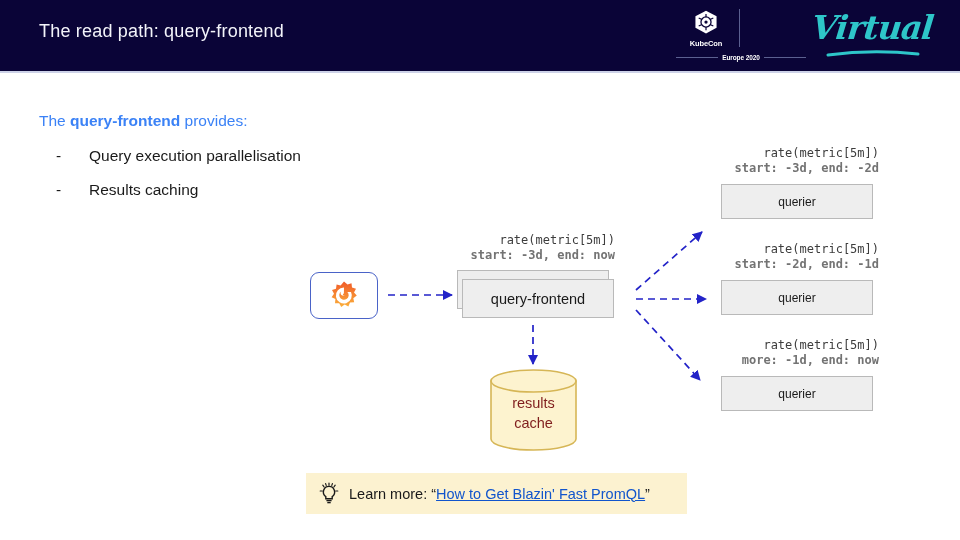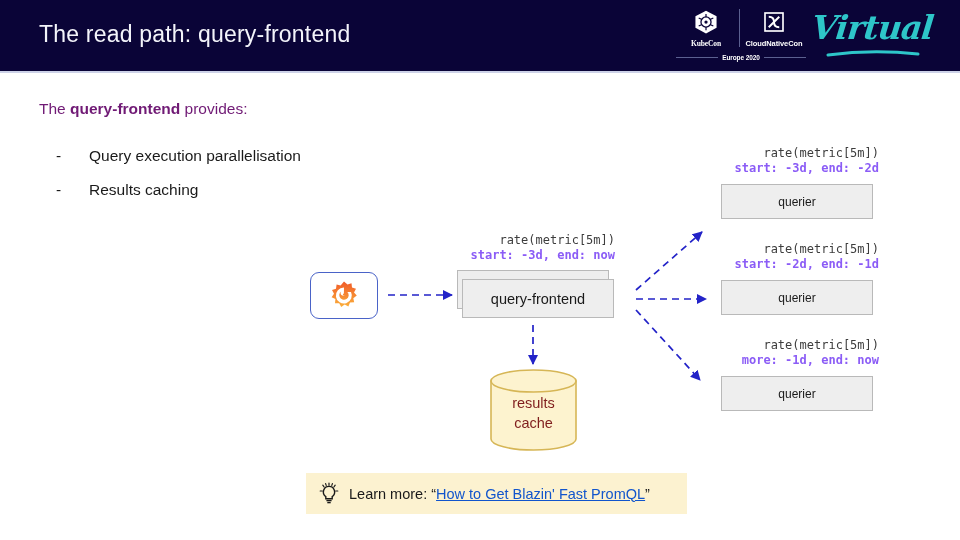--- a/index.html
+++ b/index.html
@@ -22,36 +22,36 @@
     width: 960px; height: 71px;
     background: #0a0437;
   }
   #header-underline {
     position: absolute; left: 0; top: 71px;
     width: 960px; height: 2px;
     background: #cdd2e8;
   }
   #slide-title {
     position: absolute; left: 39px; top: 21px;
-    font-size: 23px; font-weight: 400;
+    font-size: 18px; font-weight: 400;
     color: #f3f4fa;
     letter-spacing: 0.2px;
     white-space: nowrap;
   }
 
   
   #logo-lockup {
     position: absolute; left: 676px; top: 7px;
     width: 130px; height: 56px;
   }
   .logo-col {
     position: absolute; top: 0;
     width: 60px; text-align: center;
   }
-  #kubecon-col { left: 0; font-family: Liberation Serif, serif; }
+  #kubecon-col { left: 0; }
   #cncf-col { left: 68px; }
   .logo-mark {
     width: 60px; height: 30px;
     display: flex; align-items: center; justify-content: center;
   }
   .logo-word {
     font-size: 7.5px; font-weight: bold;
     color: #ffffff; letter-spacing: -0.1px;
     white-space: nowrap;
     margin-top: 2px;
@@ -83,22 +83,22 @@
     letter-spacing: -1px;
     transform: skewX(-6deg);
   }
   #virtual-swoosh {
     position: absolute; left: 14px; top: 42px;
     width: 96px; height: 7px;
   }
 
   
   #intro-line {
-    position: absolute; left: 39px; top: 100px;
-    font-size: 15.5px; color: #701a75;
+    position: absolute; left: 39px; top: 112px;
+    font-size: 15.5px; color: #3b82f6;
     white-space: nowrap;
   }
   #intro-line b { font-weight: bold; }
   .bullet-row {
     position: absolute; left: 56px;
     font-size: 15.5px; color: #1a1a1a;
     white-space: nowrap;
   }
   #bullet-0 { top: 147px; }
   #bullet-1 { top: 181px; }
@@ -136,21 +136,21 @@
   #qf-label { font-size: 14.5px; color: #1a1a1a; }
 
   .code-block {
     position: absolute;
     text-align: right;
     font-family: "DejaVu Sans Mono", monospace;
     line-height: 1.28;
     white-space: nowrap;
   }
   .code-rate { font-size: 12px; color: #3d3d3d; }
-  .code-range { font-size: 12px; font-weight: bold; color: #8b5cf6; }
+  .code-range { font-size: 12px; font-weight: bold; color: #737373; }
 
   #qf-code { left: 455px; top: 233px; width: 160px; }
 
   
   .querier-box {
     position: absolute;
     width: 152px; height: 35px;
     background: #eeeeee;
     border: 1px solid #b9b9b9;
     display: flex; align-items: center; justify-content: center;
@@ -217,30 +217,20 @@
             <line x1="11" y1="19" x2="7" y2="21"></line>
             <line x1="11" y1="13" x2="7" y2="11"></line>
           </g>
         </svg>
       </div>
       <div class="logo-word">KubeCon</div>
     </div>
 
     <div id="logo-divider"></div>
 
-    <div class="logo-col" id="cncf-col">
-      <div class="logo-mark">
-        <svg width="24" height="24" viewBox="0 0 32 32">
-          <rect x="4" y="4" width="24" height="24" fill="none" stroke="#ffffff" stroke-width="2.2"></rect>
-          <path d="M9 23 L23 9" stroke="#ffffff" stroke-width="2.6"></path>
-          <path d="M9 9 Q16 9 16 16 Q16 23 23 23" fill="none" stroke="#ffffff" stroke-width="2.6"></path>
-        </svg>
-      </div>
-      <div class="logo-word">CloudNativeCon</div>
-    </div>
 
     <div id="europe-row">
       <div class="eu-rule"></div>
       <div id="europe-text">Europe 2020</div>
       <div class="eu-rule"></div>
     </div>
   </div>
 
   <div id="virtual-wrap">
     <div id="virtual-text">Virtual</div>

